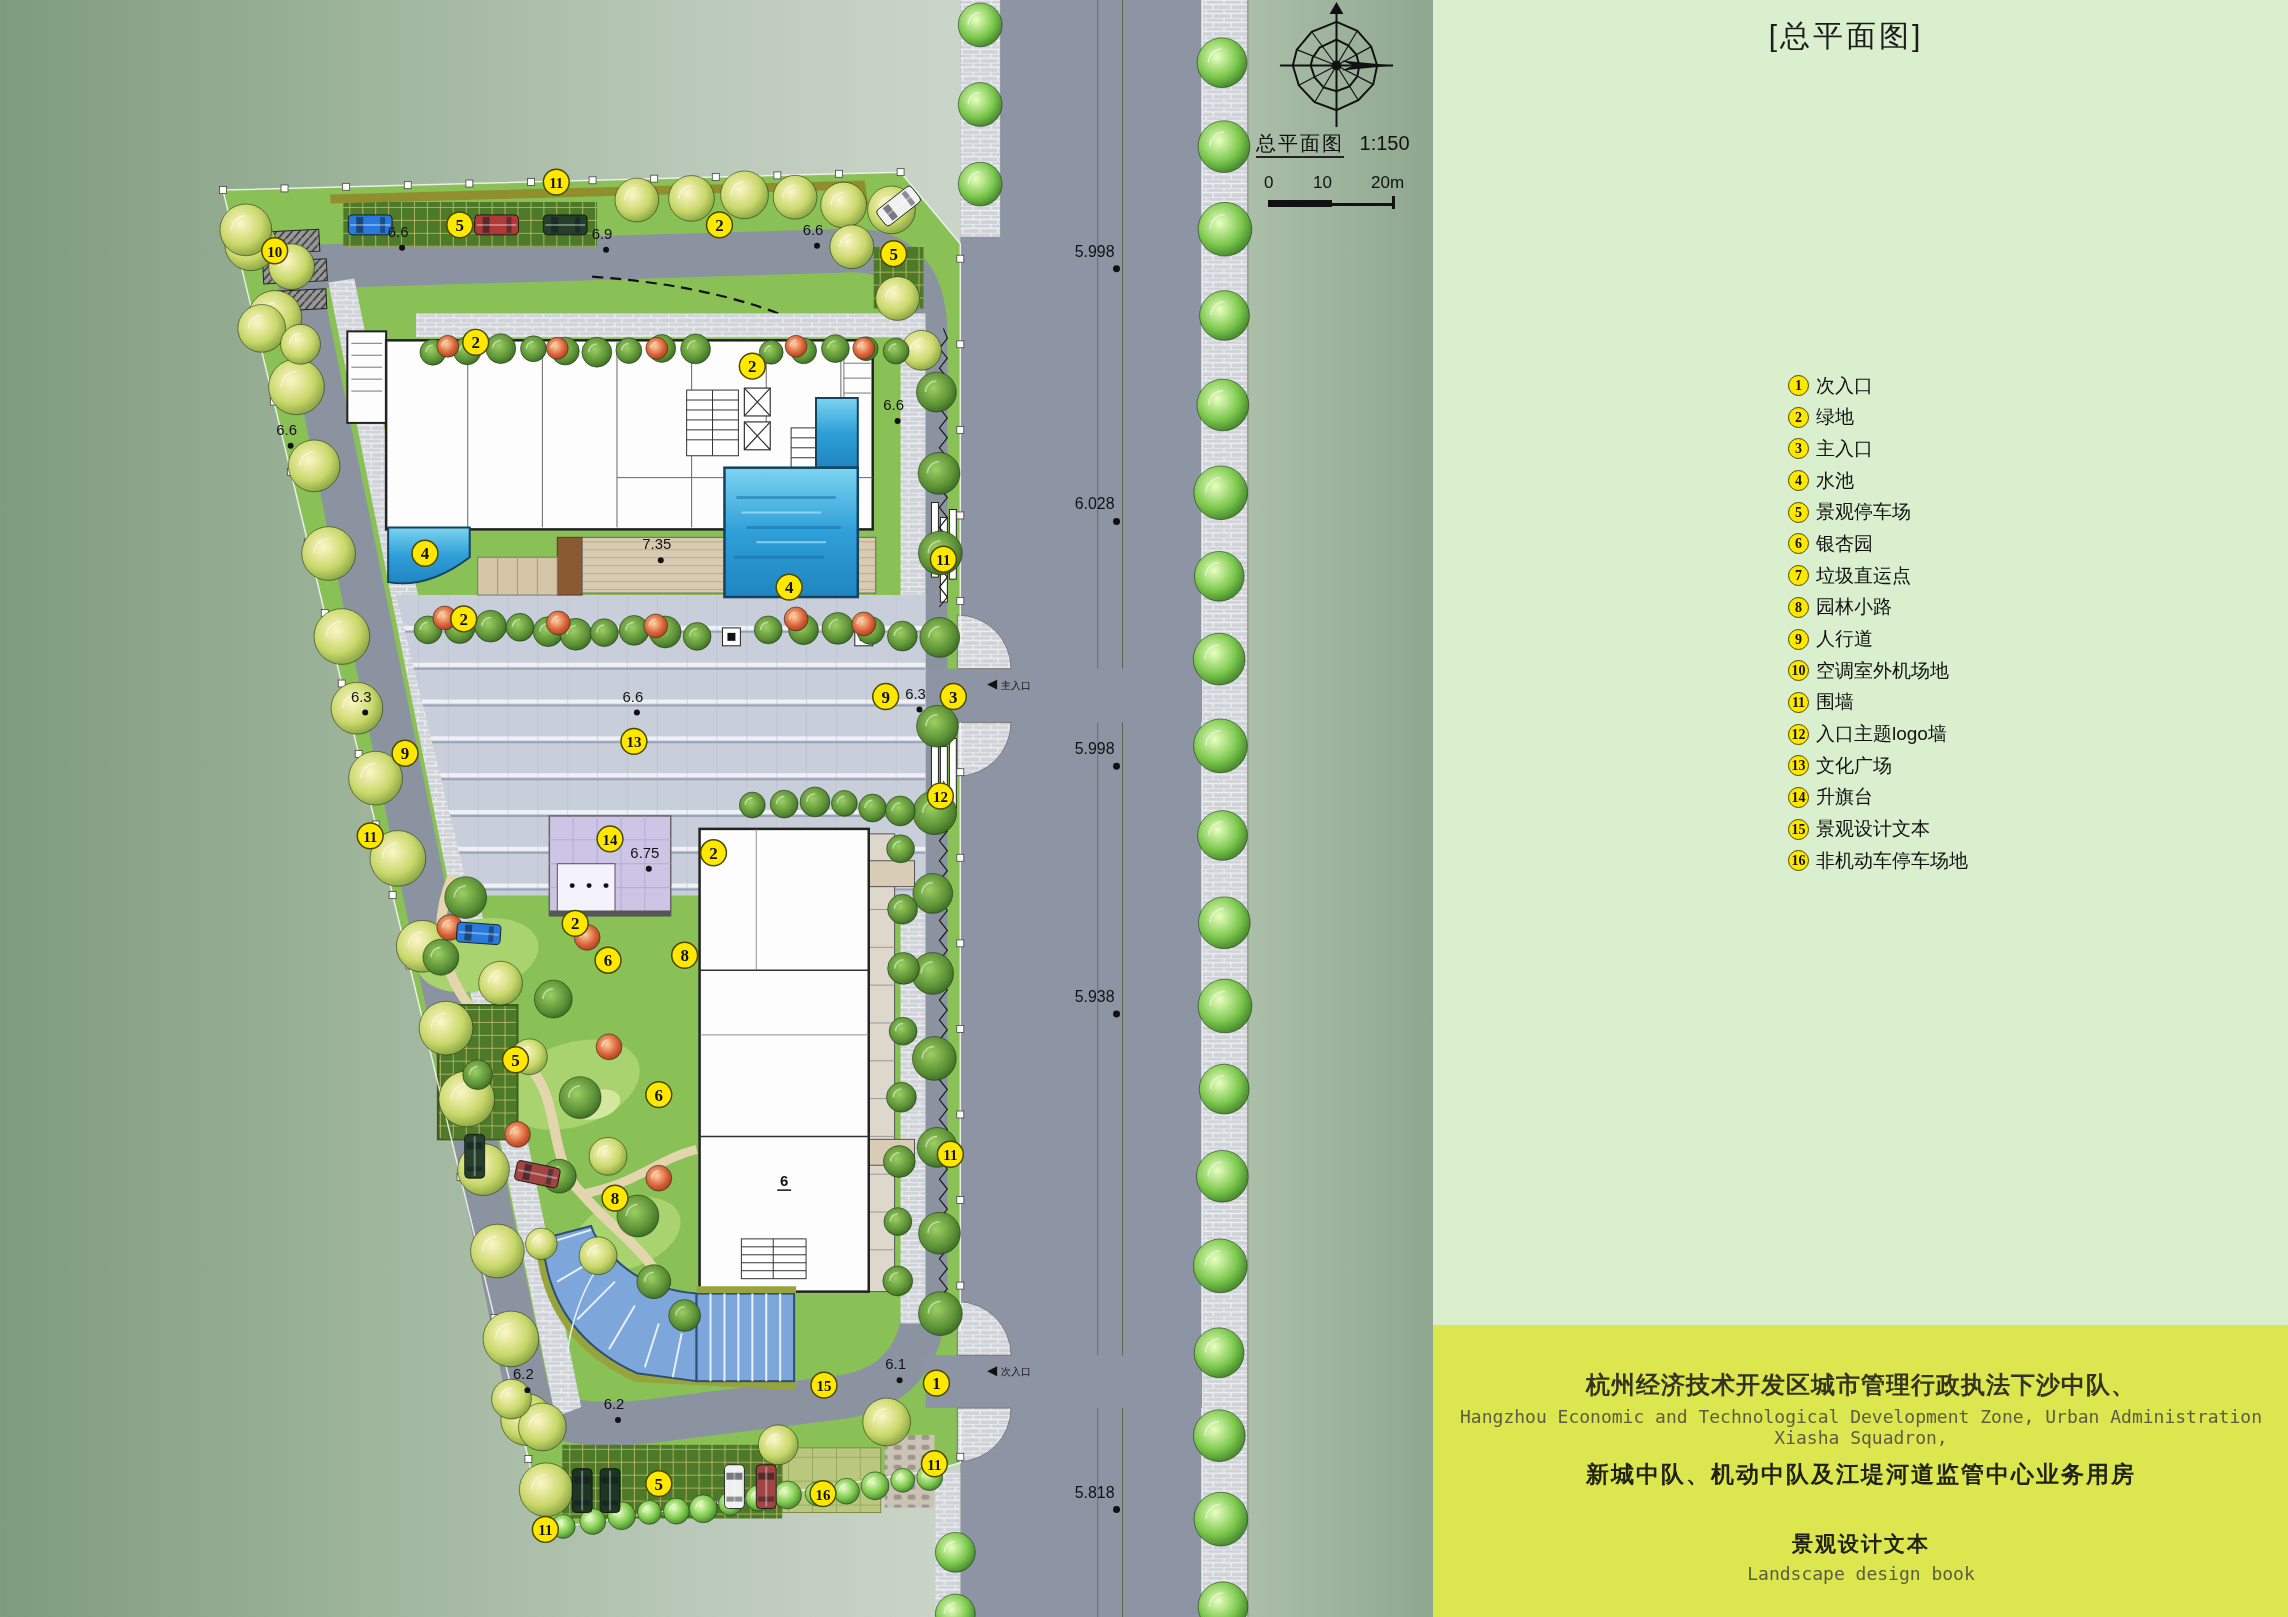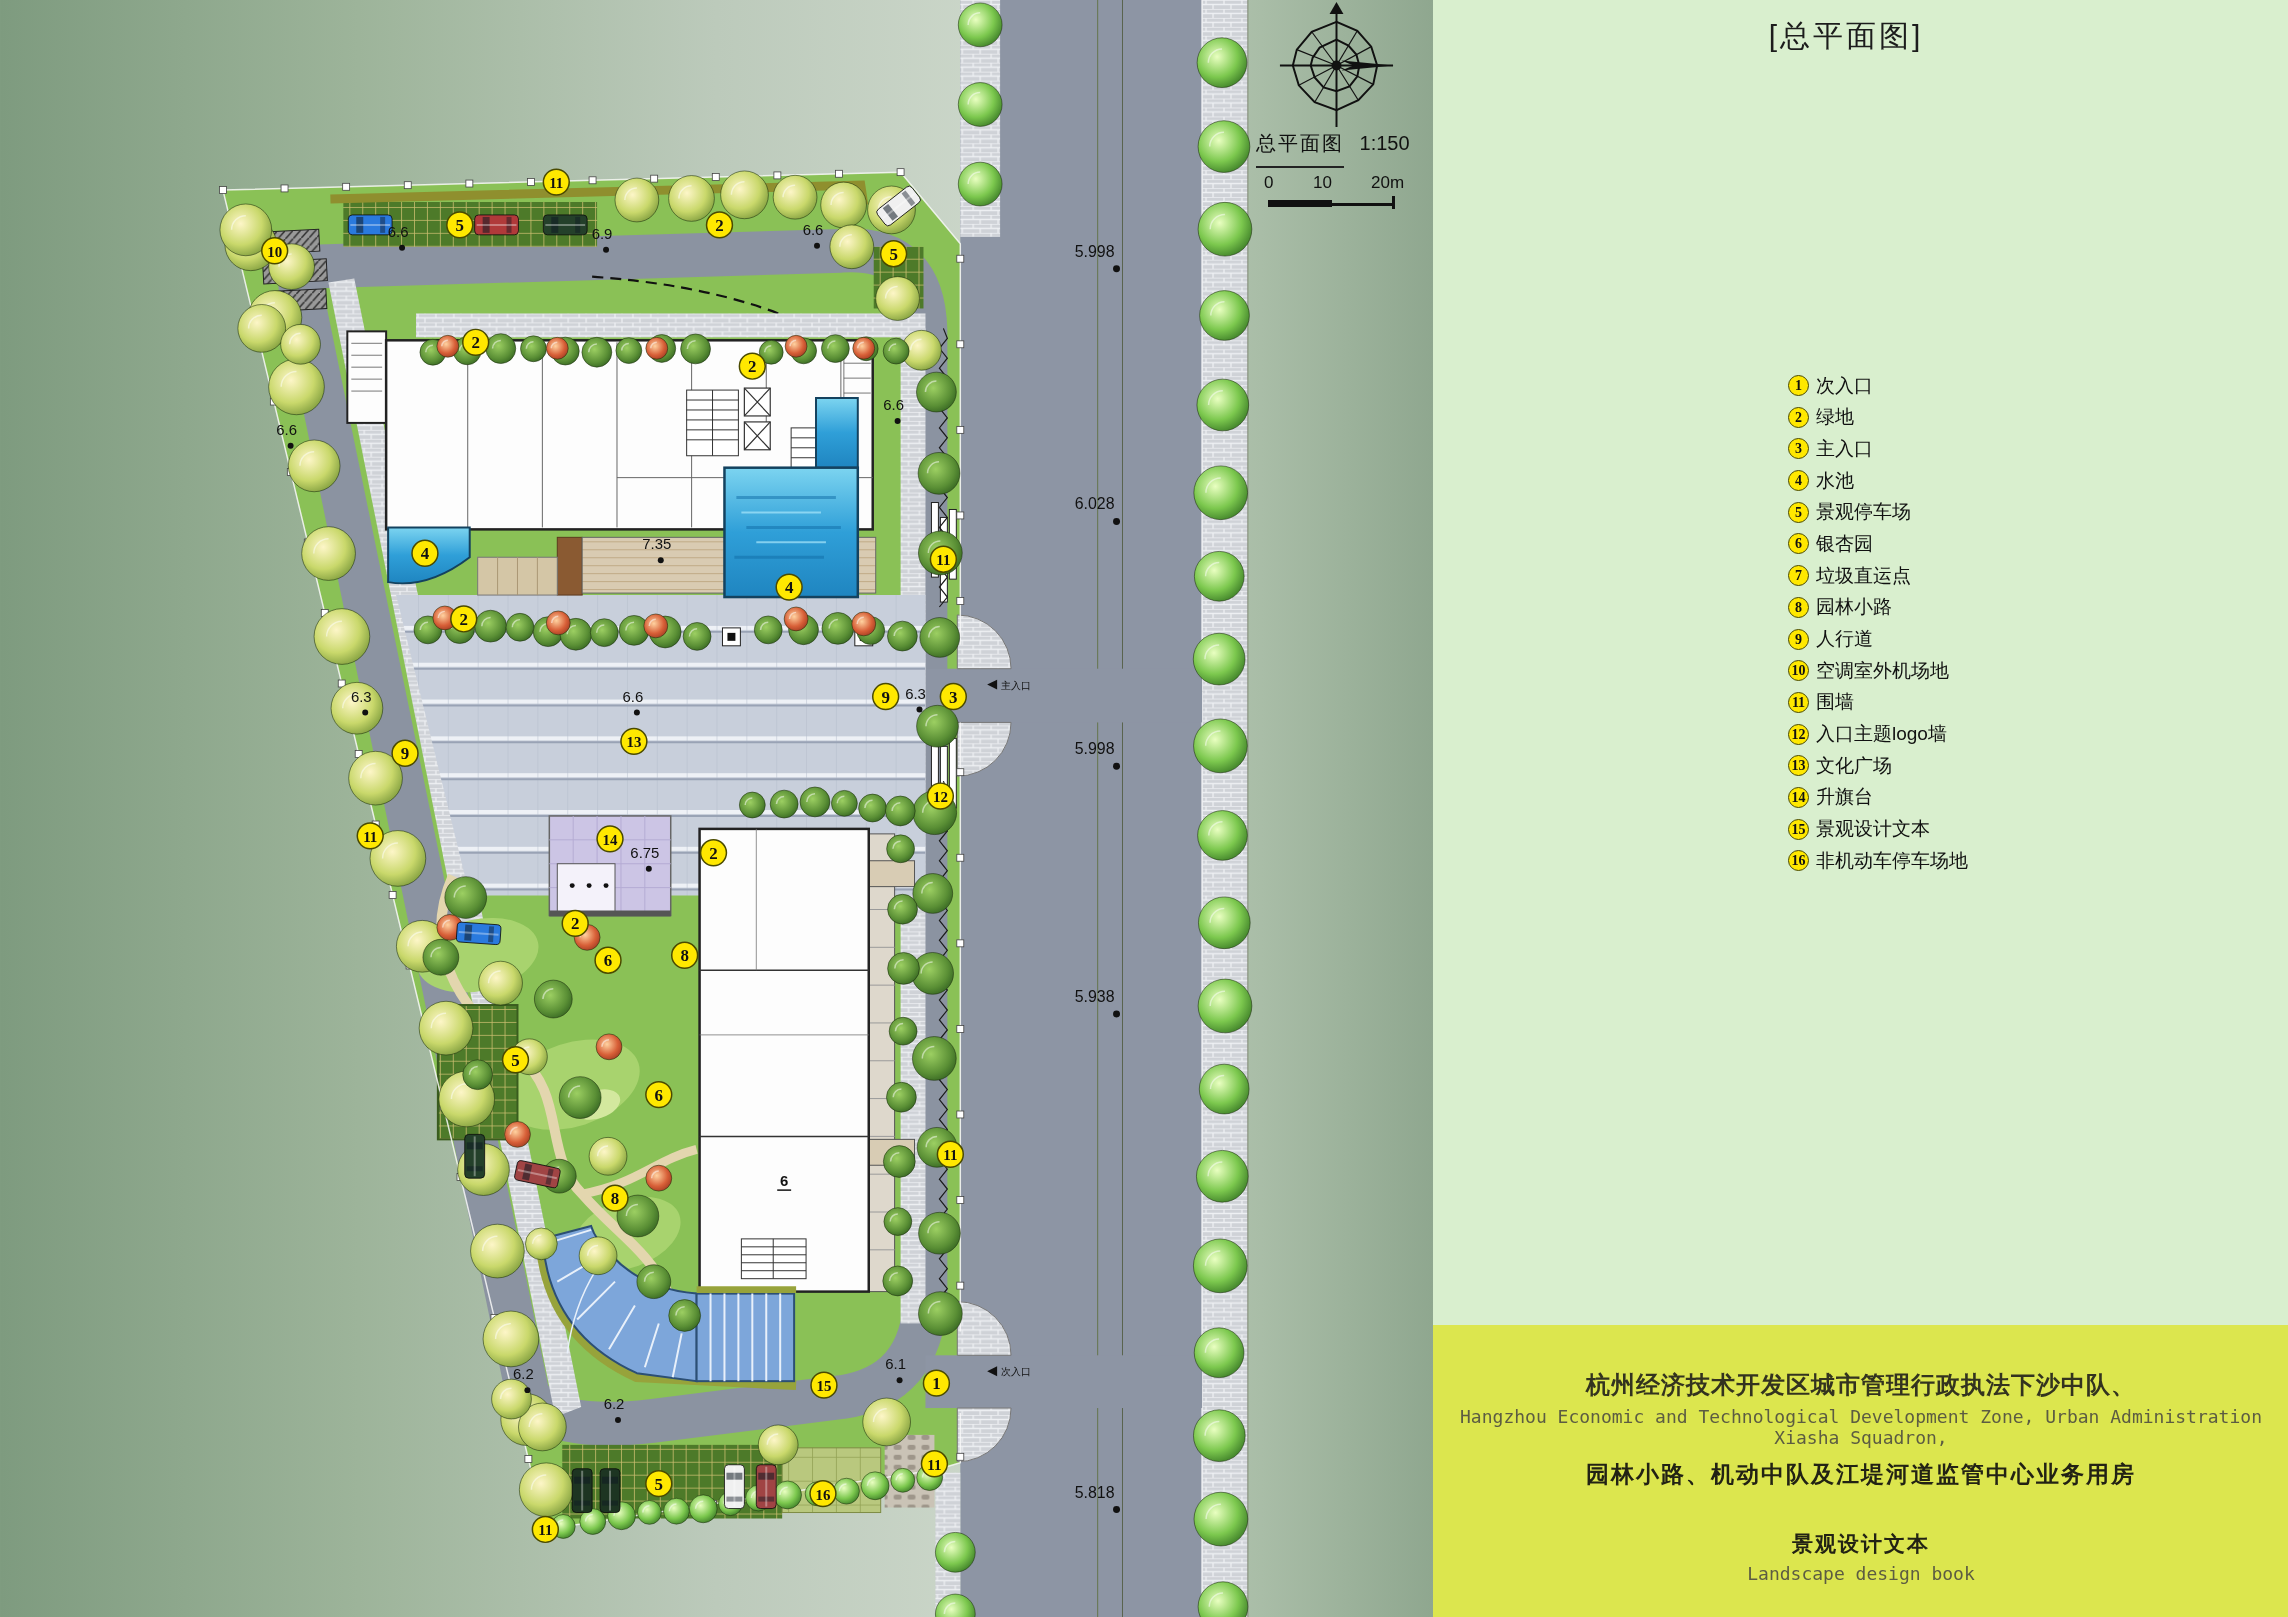--- a/index.html
+++ b/index.html
@@ -20,21 +20,21 @@
   
   .projectbox{position:absolute;left:1433px;top:1325px;width:856px;height:293px;
               background:#dce64e;text-align:center;color:#2e2e1e;}
   .pb-zh1{margin-top:44px;font-size:24px;font-weight:700;letter-spacing:1px;color:#33331f;}
   .pb-en{margin-top:5px;font-size:18px;letter-spacing:0;color:#5c5c42;
          font-family:"DejaVu Sans Mono",monospace;}
   .pb-zh2{margin-top:11px;font-size:23px;font-weight:700;letter-spacing:2px;color:#222214;}
   .pb-doc-zh{margin-top:40px;font-size:21px;font-weight:700;letter-spacing:2px;color:#222214;}
   
   .scale-title{position:absolute;left:1256px;top:130px;font-size:20px;color:#111;white-space:nowrap;}
-  .scale-title .lbl{border-bottom:2px solid #222;padding-bottom:12px;letter-spacing:2px;}
+  .scale-title .lbl{border-bottom:2px solid #222;padding-bottom:2px;letter-spacing:2px;}
   .scale-title .ratio{margin-left:10px;}
   .tick{position:absolute;top:173px;font-size:17px;color:#111;}
   .t0{left:1264px}.t10{left:1313px}.t20{left:1371px}
   .sbar1{position:absolute;left:1268px;top:200px;width:64px;height:7px;background:#111;}
   .sbar2{position:absolute;left:1331px;top:203px;width:62px;height:2.5px;background:#111;}
   .sbar3{position:absolute;left:1392px;top:196px;width:2.5px;height:13px;background:#111;}
   .north{position:absolute;left:1272px;top:0;}
 </style>
 </head>
 <body>
@@ -998,19 +998,19 @@
         <div class="legend-item">
           <span class="legend-num">16</span>
           <span class="legend-label">非机动车停车场地</span>
         </div>
       </div>
 </div>
 
 <div class="projectbox">
   <div class="pb-zh1">杭州经济技术开发区城市管理行政执法下沙中队、</div>
   <div class="pb-en">Hangzhou Economic and Technological Development Zone, Urban Administration Xiasha Squadron,</div>
-  <div class="pb-zh2">园林小路、机动中队及江堤河道监管中心业务用房</div>
+  <div class="pb-zh2">新城中队、机动中队及江堤河道监管中心业务用房</div>
   <div class="pb-doc-zh">景观设计文本</div>
   <div class="pb-en">Landscape design book</div>
 </div>
 
 </div>
 
 
 </body></html>

